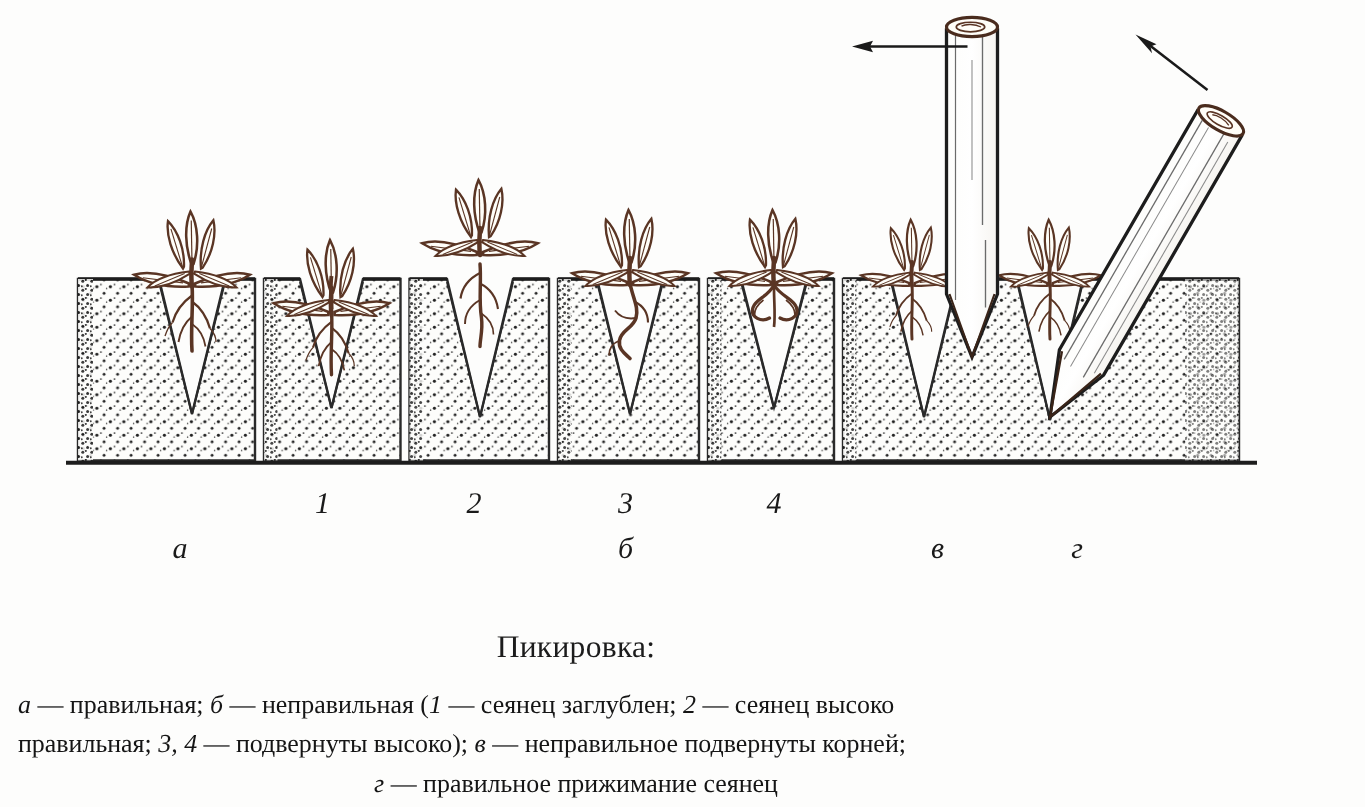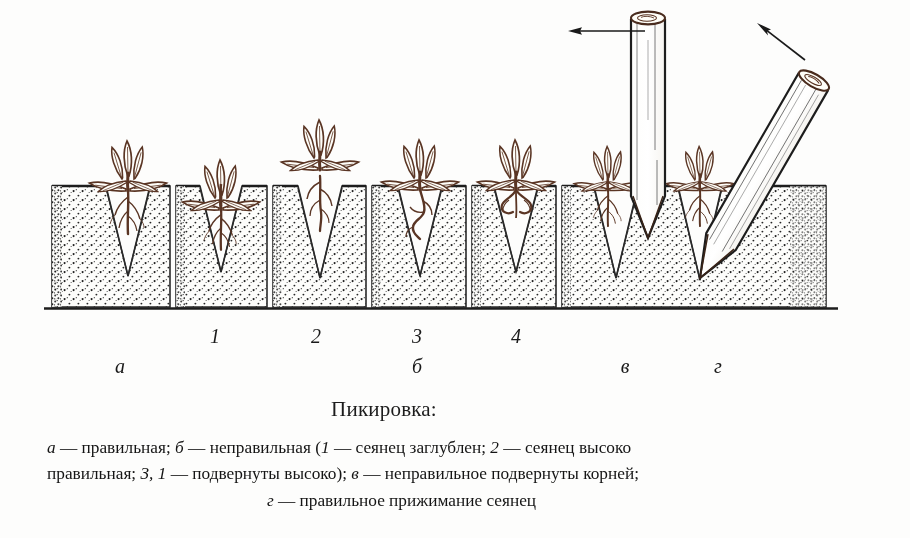--- a/index.html
+++ b/index.html
@@ -34,39 +34,38 @@
     font-style: italic;
     font-size: 20px;
     color: #1a1a1a;
     transform: translateX(-50%);
     white-space: nowrap;
     line-height: 1;
   }
   .caption-block {
     position: absolute;
     left: 0;
-    top: 398px;
+    top: 420px;
     width: 768px;
   }
   .fig-title {
     text-align: center;
     font-family: "Liberation Serif", serif;
     font-size: 21px;
     color: #1c1c1c;
     letter-spacing: 0.2px;
     margin: 0 0 14px 0;
     line-height: 1.1;
   }
   .caption-lines {
     padding: 0 12px;
     font-family: "Liberation Serif", serif;
     font-size: 17.3px;
     color: #151515;
     line-height: 1.52;
-    margin-left: 35px;
   }
   .cap-line {
     white-space: nowrap;
   }
   .cap-line.l1, .cap-line.l2 { text-align: left; }
   .cap-line.l3 { text-align: center; }
   .it { font-style: italic; }
 </style>
 </head>
 <body>
@@ -291,18 +290,18 @@
     <div class="part-label" style="left:120px; top:356px;">а</div>
     <div class="part-label" style="left:417px; top:356px;">б</div>
     <div class="part-label" style="left:625px; top:356px;">в</div>
     <div class="part-label" style="left:718px; top:356px;">г</div>
   </div>
 
   <div class="caption-block">
     <div class="fig-title">Пикировка:</div>
     <div class="caption-lines">
       <div class="cap-line l1"><span class="it">а</span><span> — правильная; </span><span class="it">б</span><span> — неправильная (</span><span class="it">1</span><span> — сеянец заглублен; </span><span class="it">2</span><span> — сеянец высоко</span></div>
-      <div class="cap-line l2"><span>правильная; </span><span class="it">3, 1</span><span> — подвернуты высоко); </span><span class="it">в</span><span> — неправильное подвернуты корней;</span></div>
+      <div class="cap-line l2"><span>правильная; </span><span class="it">3, 4</span><span> — подвернуты высоко); </span><span class="it">в</span><span> — неправильное подвернуты корней;</span></div>
       <div class="cap-line l3"><span class="it">г</span><span> — правильное прижимание сеянец</span></div>
     </div>
   </div>
 
 </div>
 
 </body></html>

